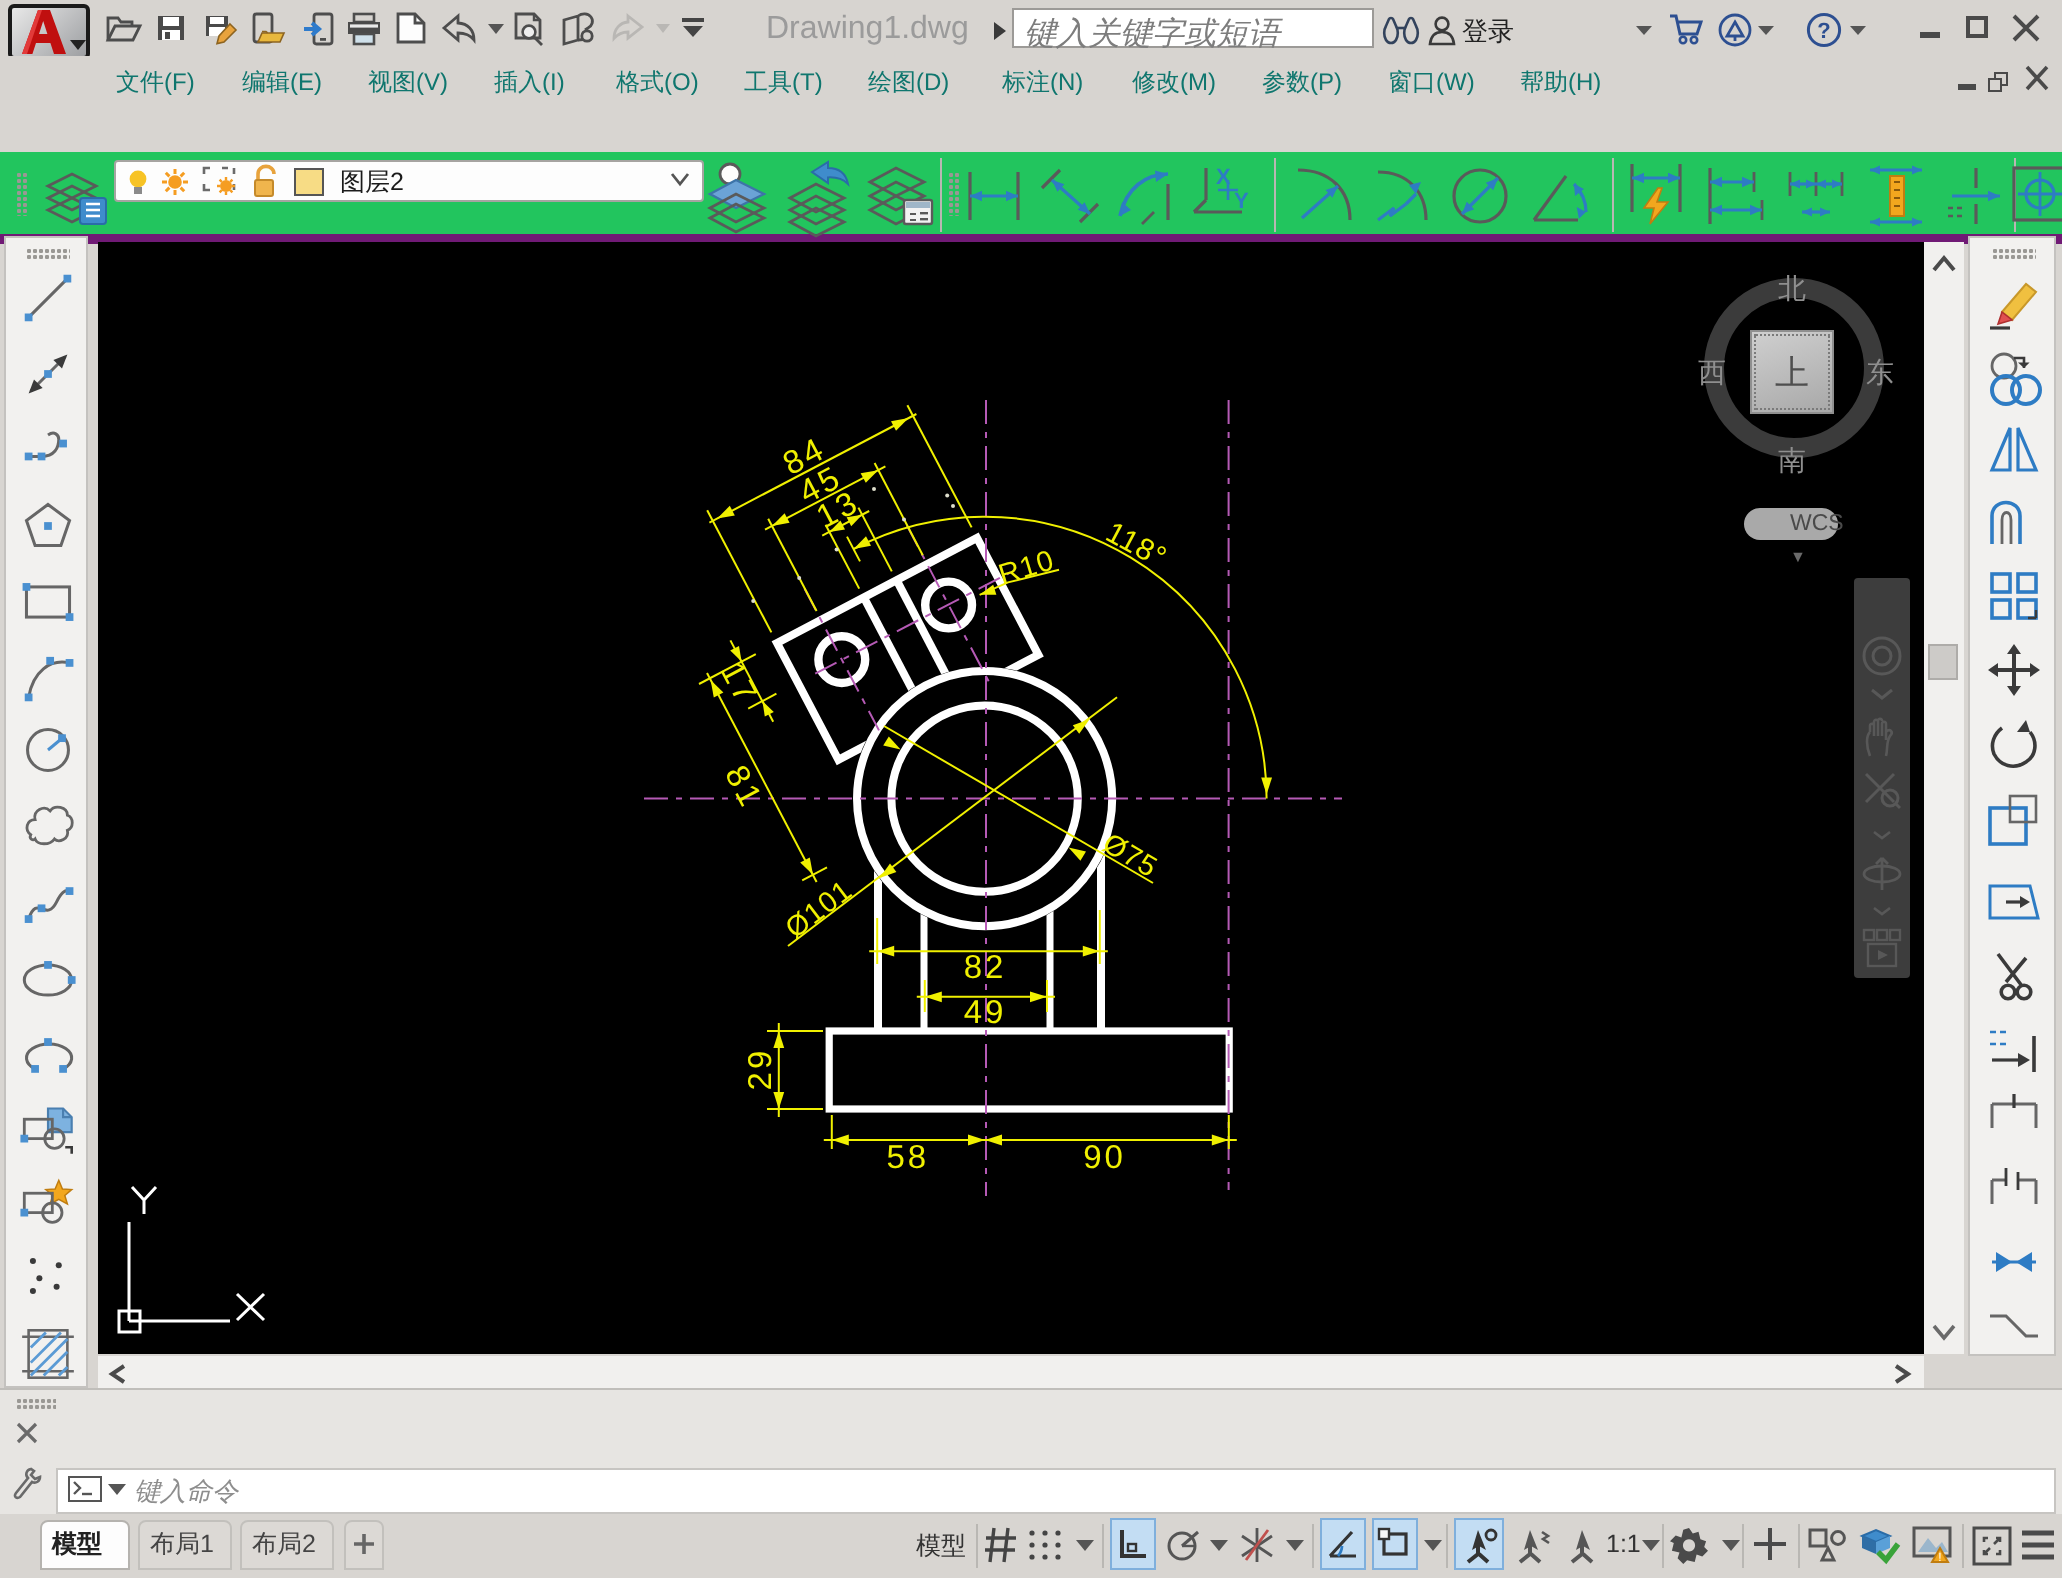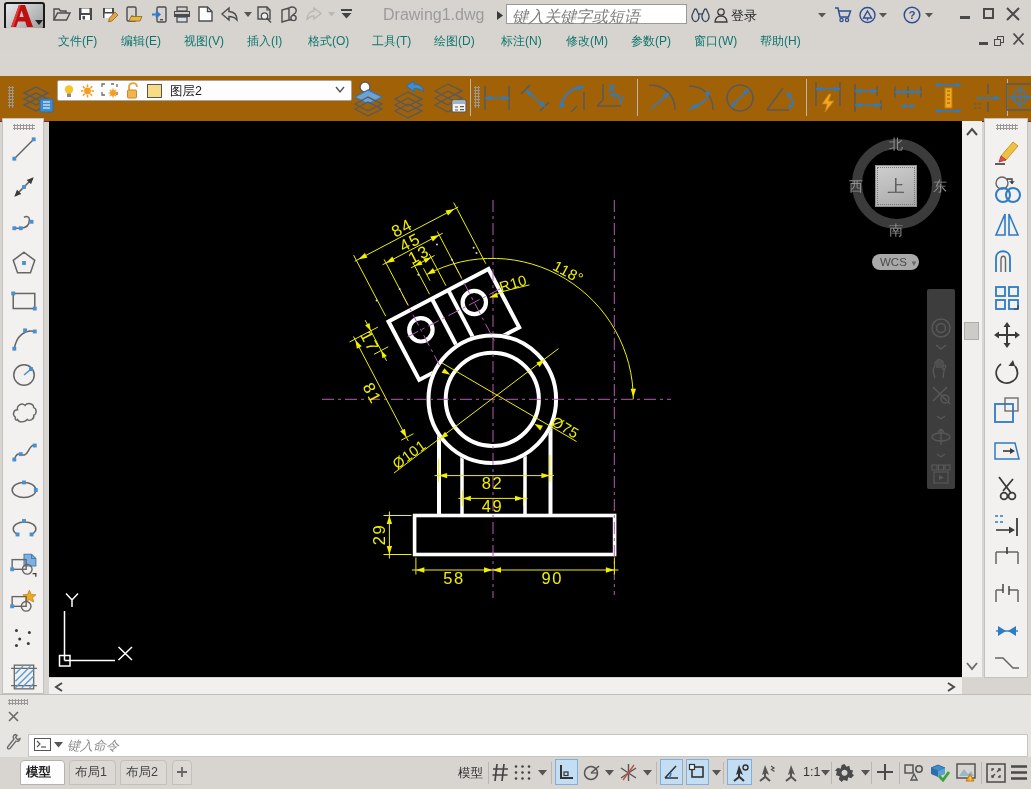--- a/index.html
+++ b/index.html
@@ -4,21 +4,21 @@
 *{margin:0;padding:0;box-sizing:border-box}
 html,body{width:1031px;height:789px;overflow:hidden}
 body{font-family:"Liberation Sans",sans-serif;background:#d8d5d1}
 #root{position:relative;width:1031px;height:789px;overflow:hidden}
 .abs{position:absolute}
 
 #titlebar{position:absolute;left:0;top:0;width:1031px;height:28px;background:#d7d4d0}
 #menubar{position:absolute;left:0;top:28px;width:1031px;height:22px;background:#d7d4d0}
 .menuitem{position:absolute;top:5px;font-size:12px;color:#0f766e}
 #tabrow{position:absolute;left:0;top:50px;width:1031px;height:26px;background:#c9c6c2}
-#toolrow{position:absolute;left:0;top:76px;width:1031px;height:46px;background:#a16207;border-bottom:1px solid #701a75}
+#toolrow{position:absolute;left:0;top:76px;width:1031px;height:46px;background:#22c55e;border-bottom:5px solid #701a75}
 
 #canvas{position:absolute;left:49px;top:121px;width:913px;height:556px;background:#000}
 #leftbar{position:absolute;left:2px;top:118px;width:42px;height:576px;background:#f2f1ef;border:1px solid #c4c2bf}
 #rightbar{position:absolute;left:984px;top:118px;width:44px;height:560px;background:#f2f1ef;border:1px solid #c4c2bf}
 #vscroll{position:absolute;left:962px;top:121px;width:20px;height:556px;background:#f1f0ee}
 #hscroll{position:absolute;left:49px;top:678px;width:913px;height:16px;background:#f1f0ee}
 
 #cmdarea{position:absolute;left:0;top:694px;width:1031px;height:63px;background:#e7e5e2;border-top:1px solid #c0beba}
 #cmdhist{position:absolute;left:28px;top:6px;width:1003px;height:32px;background:#d2d0cd;font-size:14px;color:#111;line-height:15.5px;padding-left:5px;white-space:pre}
 #cmdinput{position:absolute;left:28px;top:39px;width:1000px;height:23px;background:#fff;border:1px solid #c7c5c2}
@@ -620,21 +620,21 @@
           <path d="M118.5 647 L132 660 M132 647 L118.5 660"></path>
         </g>
       </svg>
 <div class="abs" style="left:803px;top:18px;width:90px;height:90px;border-radius:50%;border:10px solid #3b3b3b"></div>
 <div class="abs" style="left:826px;top:44px;width:42px;height:42px;background:linear-gradient(160deg,#cfcfcf,#a8a8a8);border:1px solid #8f8f8f"></div>
 <div class="abs" style="left:828px;top:46px;width:38px;height:38px;border:1px dotted #7a7a7a;color:#4e4e4e;font-size:17px;text-align:center;line-height:38px">上</div>
 <div class="abs" style="left:840px;top:15px;color:#8f8f8f;font-size:14px">北</div>
 <div class="abs" style="left:840px;top:101px;color:#8f8f8f;font-size:14px">南</div>
 <div class="abs" style="left:800px;top:57px;color:#8f8f8f;font-size:14px">西</div>
 <div class="abs" style="left:884px;top:57px;color:#8f8f8f;font-size:14px">东</div>
-<div class="abs" style="left:823px;top:133px;width:47px;height:16px;background:#a9a9a9;border-radius:8px;color:#4a4a4a;font-size:11.5px;text-align:left;padding-left:8px;line-height:16px">WCS <span style="font-size:8px;color:#6a6a6a">▼</span></div>
+<div class="abs" style="left:823px;top:133px;width:47px;height:16px;background:#a9a9a9;border-radius:8px;color:#4a4a4a;font-size:11.5px;text-align:left;padding-left:23px;line-height:16px">WCS <span style="font-size:8px;color:#6a6a6a">▼</span></div>
 <div class="abs" style="left:878px;top:168px;width:28px;height:200px;background:#3d3d3d;border-radius:2px">
 <svg style="left:3px;top:28px" width="22" height="22" viewBox="0 0 22 22">
           <circle cx="11" cy="11" r="9" fill="none" stroke="#585858" stroke-width="1.5"></circle>
           <circle cx="11" cy="11" r="4.5" fill="none" stroke="#585858" stroke-width="1.5"></circle>
         </svg>
 <svg style="left:8px;top:55px" width="12" height="6" viewBox="0 0 12 6">
           <path d="M1 1 L6 5 L11 1" fill="none" stroke="#585858" stroke-width="1.5"></path>
         </svg>
 <svg style="left:4px;top:69px" width="20" height="22" viewBox="0 0 20 22">
           <path d="M4 20 C2 15 2 10 4 8 M4 8 V5 C4 3.5 6 3.5 6 5 M6 10 V3 C6 1.5 8 1.5 8 3 M8 10 V2.5 C8 1 10 1 10 2.5 M10 10 V4 C10 2.5 12 2.5 12 4 L12 12 M12 8 C14 6 16 8 14 10 C12 13 13 16 12 20" fill="none" stroke="#585858" stroke-width="1.3"></path>

